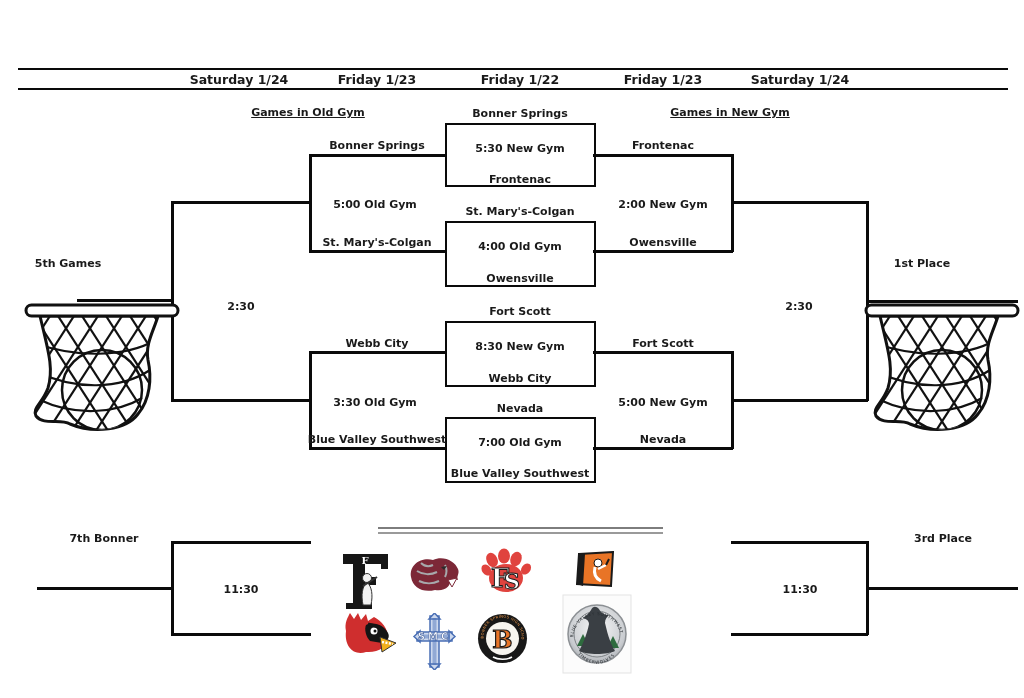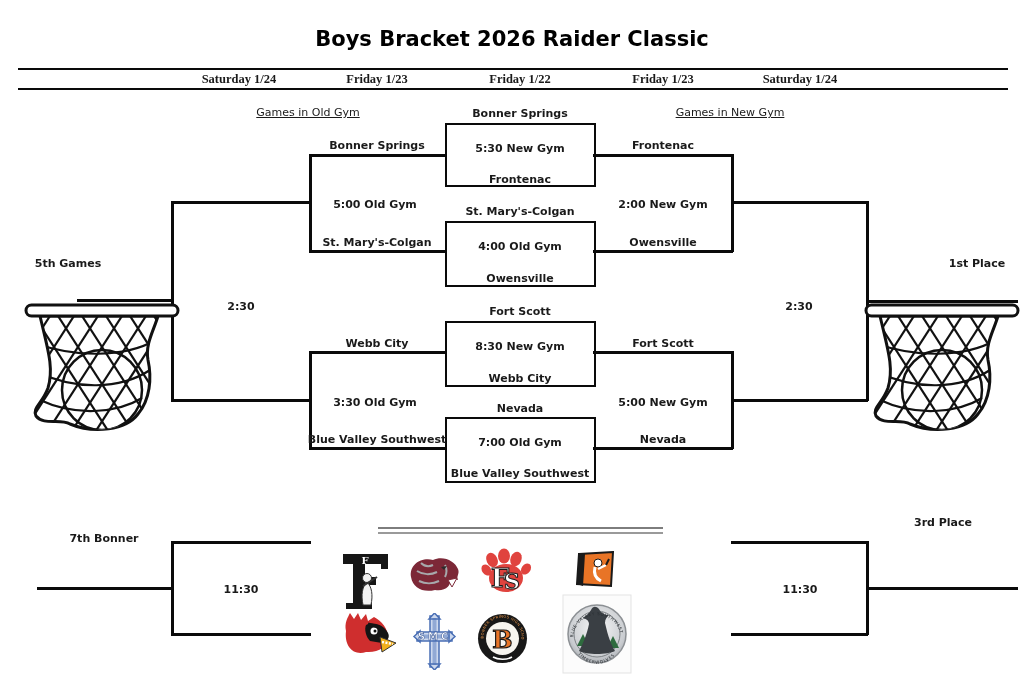--- a/index.html
+++ b/index.html
@@ -2,36 +2,35 @@
 <html><head>
 <meta charset="utf-8">
 <style>
   html,body{margin:0;padding:0;background:#fff;}
   #page{position:relative;width:1024px;height:698px;background:#fff;overflow:hidden;
         font-family:"DejaVu Sans","Liberation Sans",sans-serif;color:#1a1a1a;}
   .hline{position:absolute;height:2.5px;background:#0a0a0a;}
   .vline{position:absolute;width:2.5px;background:#0a0a0a;}
   .gamebox{position:absolute;left:445px;width:147px;border:2.5px solid #0a0a0a;background:#fff;}
   .lbl{position:absolute;font-weight:bold;font-size:11px;white-space:nowrap;transform:translateX(-50%);}
-  .colhdr{position:absolute;font-weight:bold;font-size:12.5px;white-space:nowrap;transform:translateX(-50%);top:72px;font-family:Liberation Serif, serif;}
-  .gymhdr{position:absolute;font-weight:normal;font-size:11px;white-space:nowrap;transform:translateX(-50%);
+  .colhdr{position:absolute;font-weight:bold;font-size:12.5px;white-space:nowrap;transform:translateX(-50%);top:72px;}
+  .gymhdr{position:absolute;font-weight:bold;font-size:11px;white-space:nowrap;transform:translateX(-50%);
           top:106px;text-decoration:underline;}
   .title{position:absolute;left:0;right:0;top:27px;text-align:center;font-weight:bold;font-size:21px;color:#000;}
   .rule{position:absolute;left:18px;width:990px;height:2px;background:#0a0a0a;}
   .graydiv{position:absolute;left:378px;top:527px;width:285px;height:3px;
            border-top:2px solid #7d7d7d;border-bottom:2px solid #9a9a9a;background:#fff;box-sizing:content-box;}
   .net{position:absolute;}
   .logo{position:absolute;}
 </style>
 </head>
 <body>
 
 <div id="page">
 
-  <div class="title">Boys Bracket 2026 Raider Classic</div>
 
   <div class="rule" style="top:68px"></div>
   <div class="rule" style="top:88px"></div>
   <div class="colhdr" style="left:239px">Saturday 1/24</div>
   <div class="colhdr" style="left:377px">Friday 1/23</div>
   <div class="colhdr" style="left:520px">Friday 1/22</div>
   <div class="colhdr" style="left:663px">Friday 1/23</div>
   <div class="colhdr" style="left:800px">Saturday 1/24</div>
 
   <div class="gymhdr" style="left:308px">Games in Old Gym</div>
@@ -93,34 +92,34 @@
   <div class="vline" style="left:866px;top:201px;height:200px"></div>
   <div class="hline" style="left:866px;top:300px;width:152px"></div>
 
   <div class="lbl" style="left:663px;top:139px">Frontenac</div>
   <div class="lbl" style="left:663px;top:198px">2:00 New Gym</div>
   <div class="lbl" style="left:663px;top:236px">Owensville</div>
   <div class="lbl" style="left:663px;top:337px">Fort Scott</div>
   <div class="lbl" style="left:663px;top:396px">5:00 New Gym</div>
   <div class="lbl" style="left:663px;top:433px">Nevada</div>
   <div class="lbl" style="left:799px;top:300px">2:30</div>
-  <div class="lbl" style="left:977px;top:257px">1st Place</div>
+  <div class="lbl" style="left:922px;top:257px">1st Place</div>
 
   <div class="hline" style="left:171px;top:541px;width:140px"></div>
   <div class="hline" style="left:171px;top:633px;width:140px"></div>
   <div class="vline" style="left:171px;top:541px;height:94px"></div>
   <div class="hline" style="left:37px;top:587px;width:136px"></div>
   <div class="lbl" style="left:104px;top:532px">7th Bonner</div>
   <div class="lbl" style="left:241px;top:583px">11:30</div>
 
   <div class="hline" style="left:731px;top:541px;width:137px"></div>
   <div class="hline" style="left:731px;top:633px;width:137px"></div>
   <div class="vline" style="left:866px;top:541px;height:94px"></div>
   <div class="hline" style="left:866px;top:587px;width:152px"></div>
-  <div class="lbl" style="left:943px;top:516px">3rd Place</div>
+  <div class="lbl" style="left:943px;top:532px">3rd Place</div>
   <div class="lbl" style="left:800px;top:583px">11:30</div>
 
   <div class="graydiv"></div>
 
   <svg class="net" style="left:24px;top:302px" width="156" height="138" viewBox="0 0 156 138">
     <defs>
         <clipPath id="bagL">
           <path d="M16,14 C24,48 30,66 24,86 C18,102 8,106 12,114 C20,124 36,116 46,122 C70,132 102,128 114,112 C126,98 128,76 124,58 C121,42 130,28 134,14 Z"></path>
         </clipPath>
       </defs>

